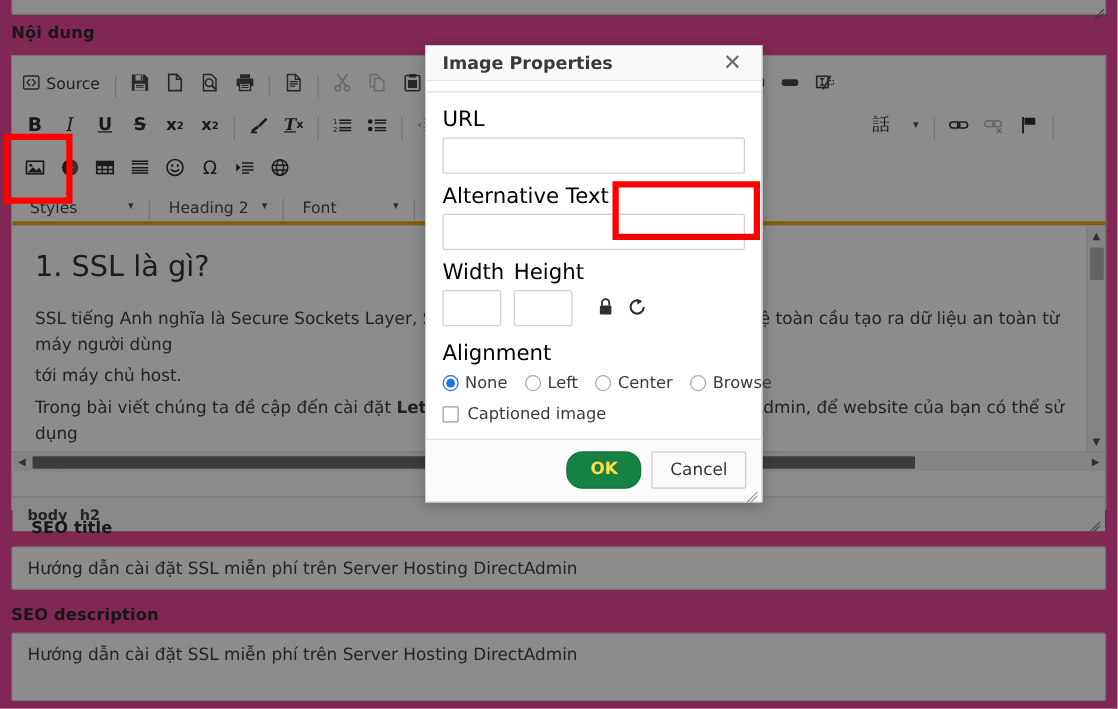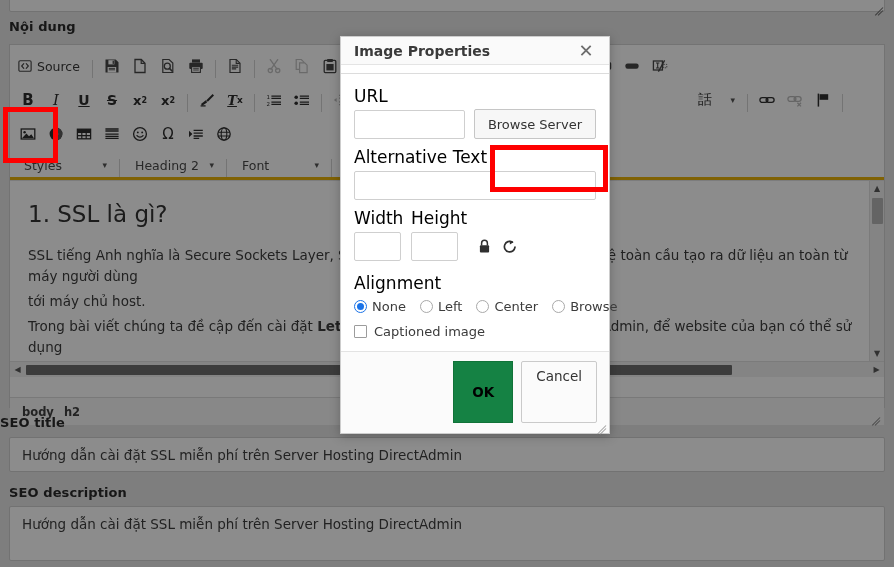--- a/index.html
+++ b/index.html
@@ -12,21 +12,21 @@
   }
   body {
     background: #ffffff;
     position: relative;
   }
 
   
   #page {
     position: absolute;
     inset: 0;
-    background: #e5e5e5;
+    background: #ec4899;
   }
   #dimmer {
     position: absolute;
     inset: 0;
     background: rgba(0,0,0,0.45);
     z-index: 50;
   }
 
   
   .top-field-edge {
@@ -406,26 +406,26 @@
     border-top: 1px solid #e3e3e3;
     background: #fbfbfb;
     padding: 9px 12px 10px 12px;
     display: flex;
     justify-content: flex-end;
     gap: 8px;
     position: relative;
   }
   .btn-ok {
     background: #158244;
-    color: #000000;
+    color: #fde047;
     border: 1px solid #117339;
-    border-radius: 0;
+    border-radius: 13px;
     font-size: 13.5px;
     font-weight: bold;
-    padding: 22px 18px;
+    padding: 5px 18px;
   }
   .btn-cancel {
     background: #fbfbfb;
     color: #333;
     border: 1px solid #cacaca;
     border-radius: 2px;
     font-size: 13.5px;
     padding: 6px 14px;
   }
   #dlg-foot .resize {
@@ -769,21 +769,21 @@
     <div id="path-bar">
       <span>body</span>
       <span>h2</span>
       <span class="resize">
         <i style="width:11px; top:5px;"></i>
           <i style="width:7px; top:8px;"></i>
       </span>
     </div>
   </div>
 
-  <div class="field-label" style="left:0; top:415px;">SEO title</div>
+  <div class="field-label" style="left:25px; top:415px;">SEO title</div>
   <div class="text-input" style="left:9px; top:437px; width:876px; height:35px;">Hướng dẫn cài đặt SSL miễn phí trên Server Hosting DirectAdmin</div>
 
   <div class="field-label" style="left:9px; top:485px;">SEO description</div>
   <div class="text-area" style="left:9px; top:506px; width:876px; height:55px;">Hướng dẫn cài đặt SSL miễn phí trên Server Hosting DirectAdmin</div>
 
 </div>
 
 <div id="dimmer"></div>
 
 <div id="dialog">
@@ -796,21 +796,20 @@
   <div id="dlg-tabs">
   </div>
 
   <div id="dlg-body">
 
     <div class="row-url">
       <div class="url-col">
         <label class="dlg-label">URL</label>
         <input class="dlg-input" type="text" value="" style="">
       </div>
-      <div class="btn-browse">Browse Server</div>
     </div>
 
     <label class="dlg-label">Alternative Text</label>
     <input class="dlg-input" type="text" value="" style="">
 
     <div class="row-wh">
       <div class="wh-col">
         <label class="dlg-label">Width</label>
         <input class="dlg-input" type="text" value="" style="">
       </div>

